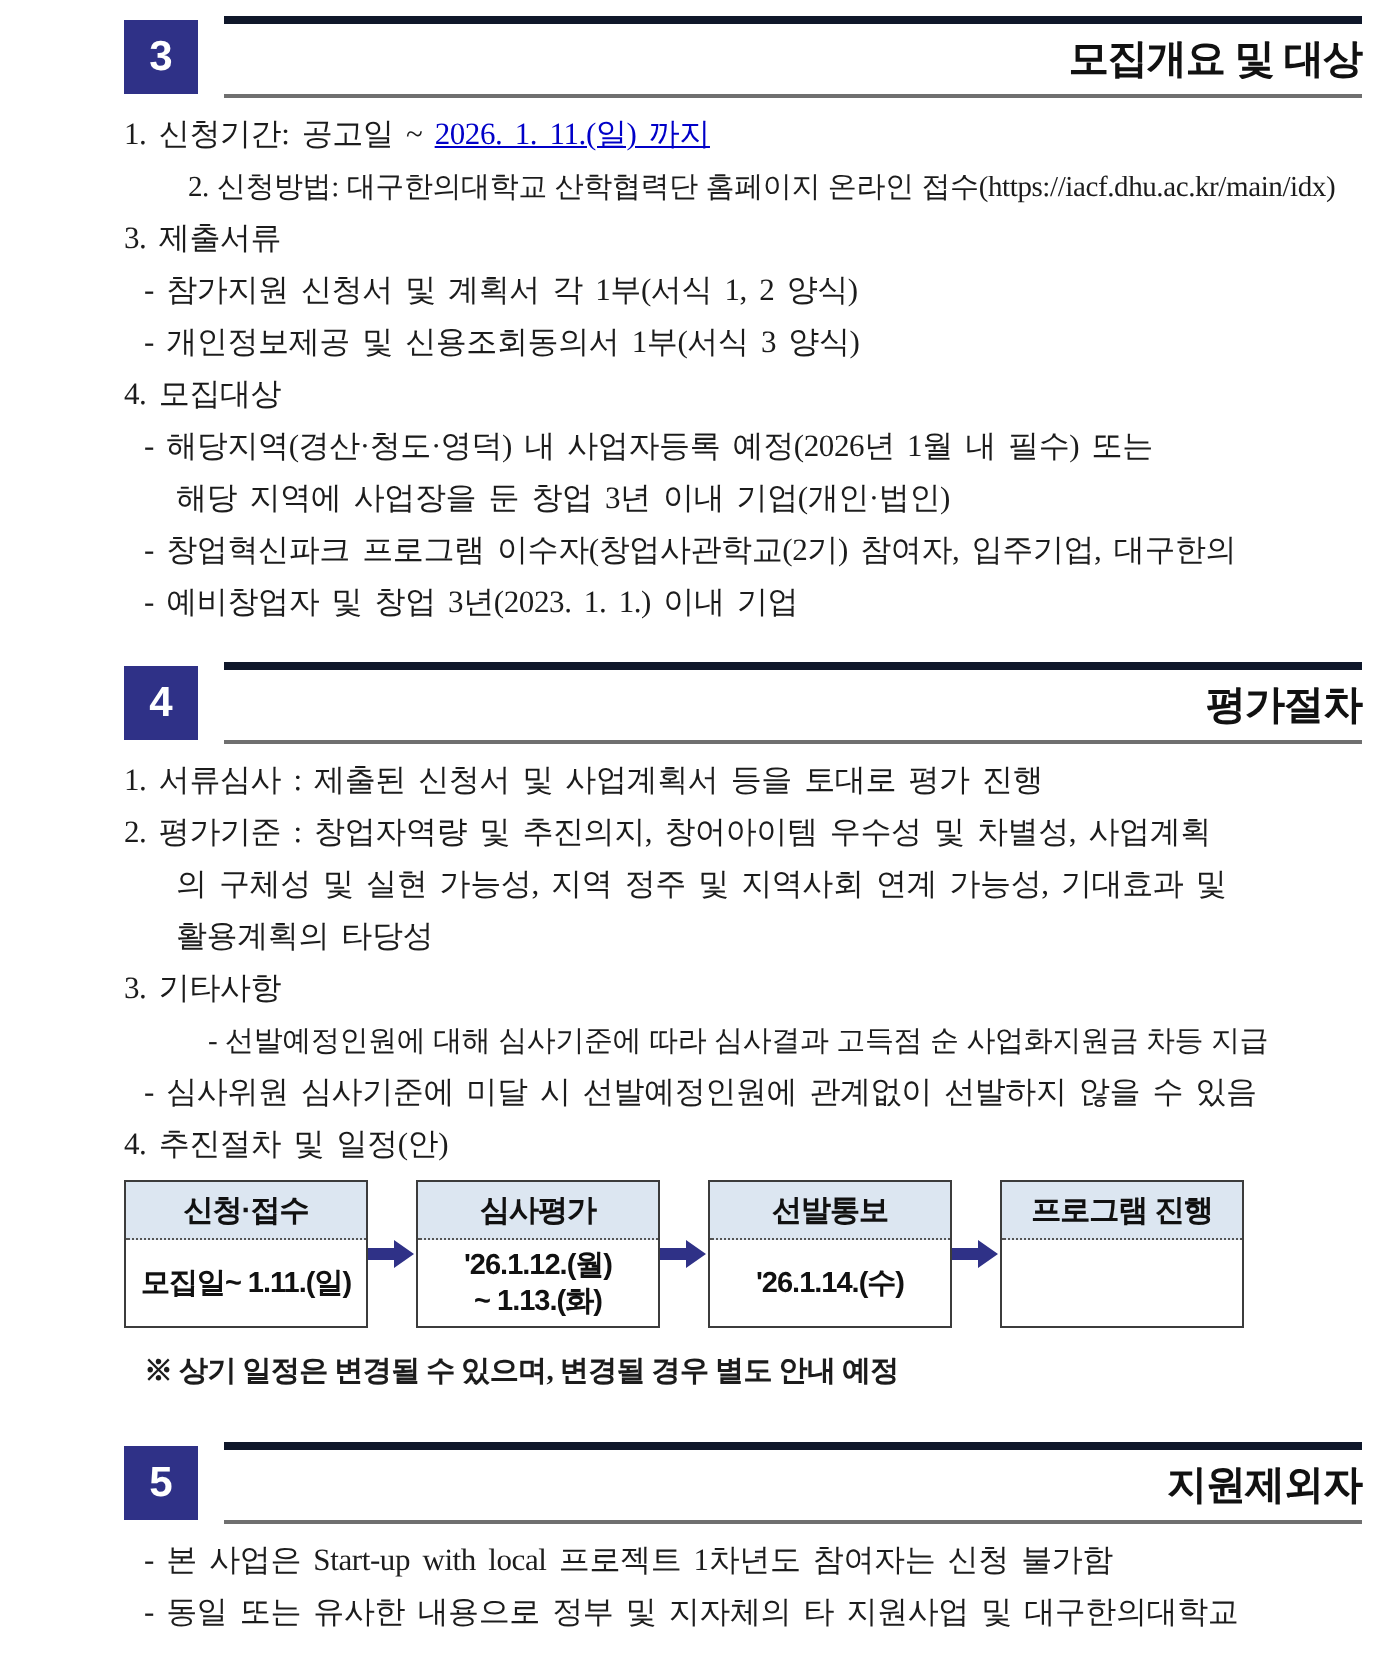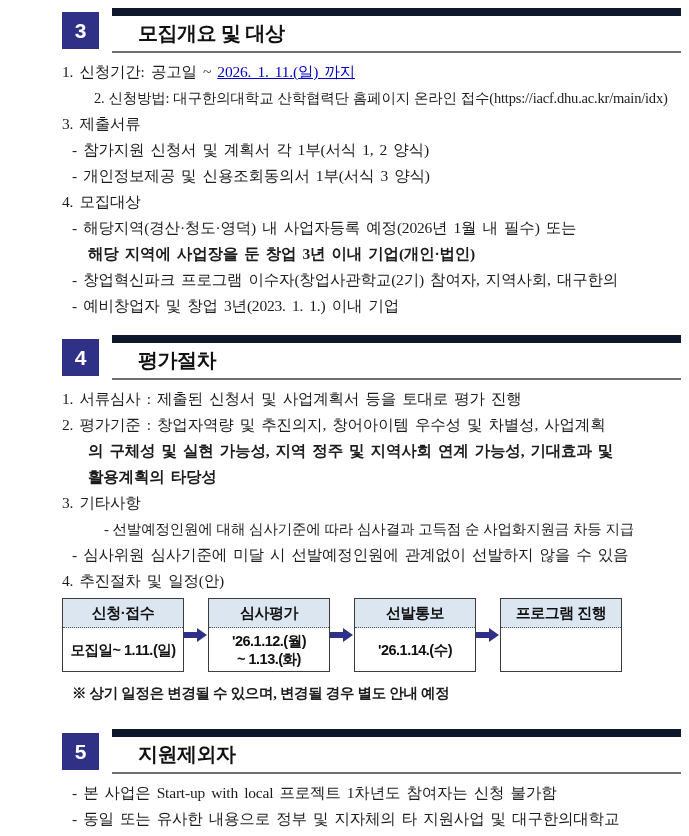--- a/index.html
+++ b/index.html
@@ -20,39 +20,40 @@
   .sec-badge{
     width:37px;height:37px;flex:0 0 37px;
     background:var(--accent,#2f3187);
     color:#fff;
     font-family:"Liberation Sans","DejaVu Sans",sans-serif;
     font-weight:bold;font-size:21px;
     display:flex;align-items:center;justify-content:center;
   }
   .sec-title-wrap{
     flex:1;margin-left:13px;
-    border-top:8px solid #0f172a;
+    border-top:4px solid #0f172a;
     border-bottom:2px solid #6f6f6f;
     padding:4px 0 4px 26px;
+    text-align:right;
   }
   .sec-title{
     font-family:"Liberation Sans","DejaVu Sans",sans-serif;
     font-weight:800;font-size:20px;color:#111;
     letter-spacing:-0.5px;
   }
   
   .sec-body{margin-top:6px;}
   .doc-line{
     font-size:15.5px;line-height:26px;
     white-space:nowrap;
     word-spacing:2.5px;
     letter-spacing:-0.2px;
   }
   .doc-line.dash{padding-left:10px;}
-  .doc-line.cont{padding-left:26px;font-weight:bold;}
+  .doc-line.cont{padding-left:26px;}
   .doc-line.tight{font-size:14.5px;word-spacing:0.5px;margin-left:32px;}
   .deadline-link{
     color:var(--link,#0000c8);
     font-weight:normal;
     text-decoration:underline;
   }
   
   .flow{
     margin-top:4px;
     width:492px;
@@ -109,21 +110,21 @@
   </div>
   <div class="sec-body">
     <div class="doc-line num"><span>1. 신청기간: 공고일 ~  </span><span class="deadline-link">2026. 1. 11.(일) 까지</span></div>
     <div class="doc-line num tight">2. 신청방법: 대구한의대학교 산학협력단 홈페이지 온라인 접수(https://iacf.dhu.ac.kr/main/idx)</div>
     <div class="doc-line num">3. 제출서류</div>
     <div class="doc-line dash">- 참가지원 신청서 및 계획서 각 1부(서식 1, 2 양식)</div>
     <div class="doc-line dash">- 개인정보제공 및 신용조회동의서 1부(서식 3 양식)</div>
     <div class="doc-line num">4. 모집대상</div>
     <div class="doc-line dash">- 해당지역(경산·청도·영덕) 내 사업자등록 예정(2026년 1월 내 필수) 또는</div>
     <div class="doc-line cont">해당 지역에 사업장을 둔 창업 3년 이내 기업(개인·법인)</div>
-    <div class="doc-line dash">- 창업혁신파크 프로그램 이수자(창업사관학교(2기) 참여자, 지역사회, 대구한의</div>
+    <div class="doc-line dash">- 창업혁신파크 프로그램 이수자(창업사관학교(2기) 참여자, 입주기업, 대구한의</div>
     <div class="doc-line dash">- 예비창업자 및 창업 3년(2023. 1. 1.) 이내 기업</div>
   </div>
 
   <div class="sec-header mt1">
     <div class="sec-badge">4</div>
     <div class="sec-title-wrap">
       <div class="sec-title">평가절차</div>
     </div>
   </div>
   <div class="sec-body">

